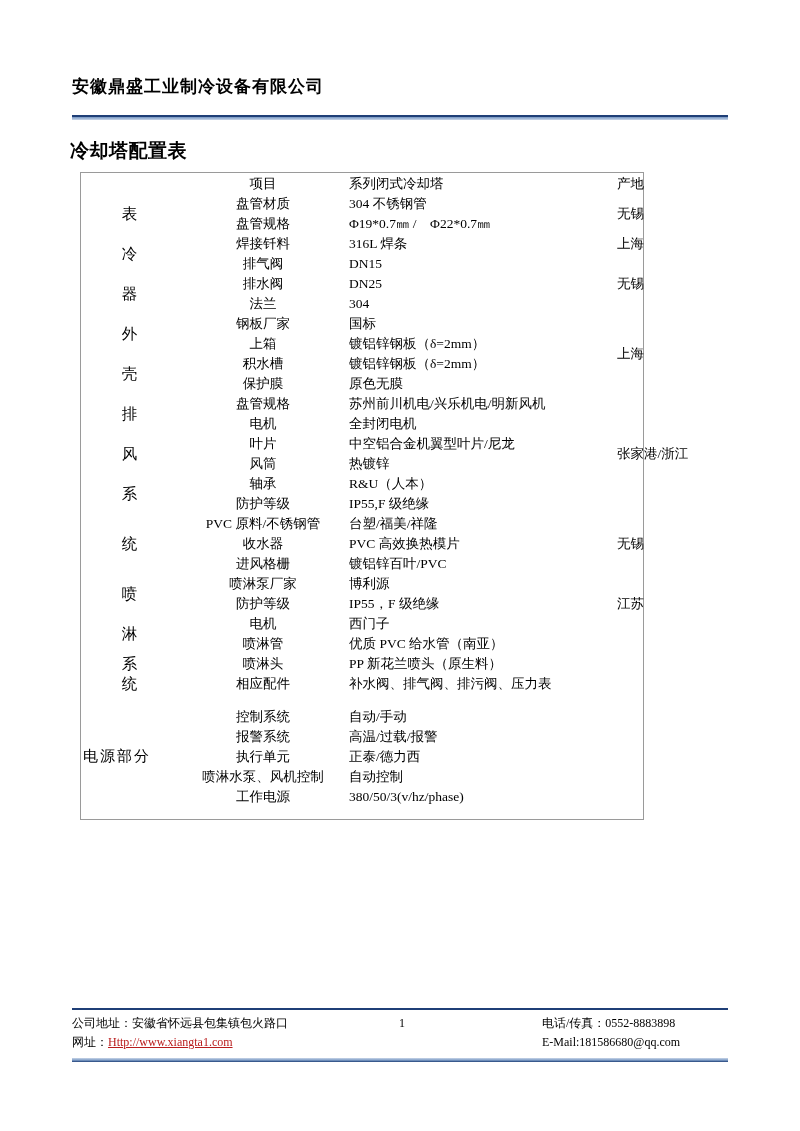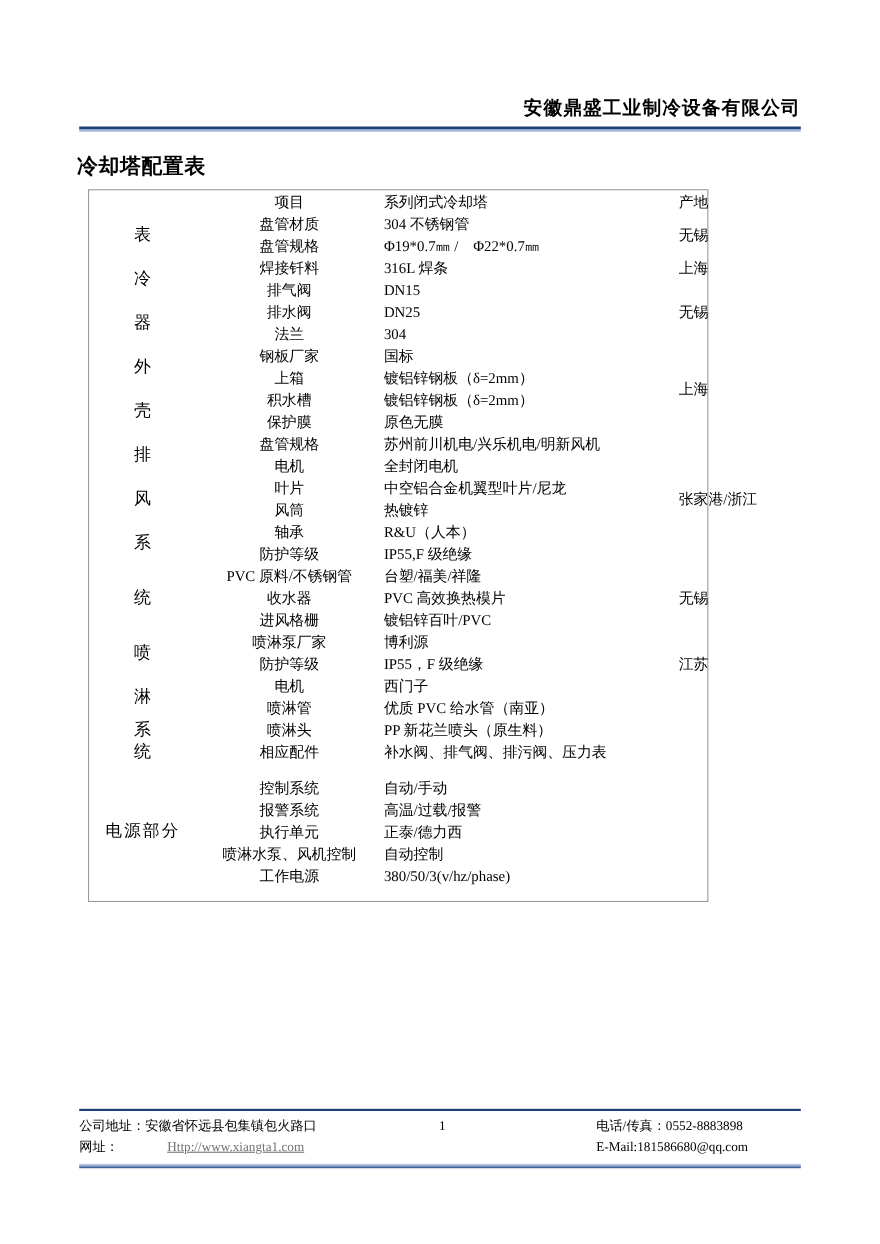--- a/index.html
+++ b/index.html
@@ -20,23 +20,23 @@
     position: absolute;
     left: 0; top: 0;
     width: 800px;
     height: 1131px;
   }
 
   
   .doc-header {
     position: absolute;
     left: 72px;
-    top: 88px;
-    width: 656px;
-    text-align: right;
+    top: 76px;
+    width: 656px;
+    text-align: left;
   }
   .company-name {
     font-family: "Liberation Serif", serif;
     font-size: 17px;
     font-weight: bold;
     letter-spacing: 1px;
     line-height: 22px;
     color: #000;
   }
   .header-rule {
@@ -80,21 +80,21 @@
     vertical-align: middle;
     border: none;
     line-height: 17px;
   }
   col.c-group { width: 98px; }
   col.c-item  { width: 168px; }
   col.c-val   { width: 268px; }
   col.c-origin{ width: 104px; }
 
   td.group {
-    text-align: center;
+    text-align: left;
     font-size: 15px;
     letter-spacing: 2px;
   }
   td.group-vert {
     text-align: center;
     font-size: 15.5px;
     letter-spacing: 1px;
   }
   td.item {
     text-align: center;
@@ -137,23 +137,22 @@
   }
   .footer-row {
     display: flex;
     align-items: baseline;
     line-height: 19px;
   }
   .footer-left { width: 300px; }
   .footer-center { width: 60px; text-align: center; }
   .footer-right { flex: 1; text-align: left; padding-left: 110px; }
   .link {
-    color: #737373;
+    color: #b91c1c;
     text-decoration: underline;
-    margin-left: 44px;
   }
 </style>
 </head>
 <body>
 
 <div class="page">
 
   <div class="doc-header">
     <div class="company-name">安徽鼎盛工业制冷设备有限公司</div>
   </div>

